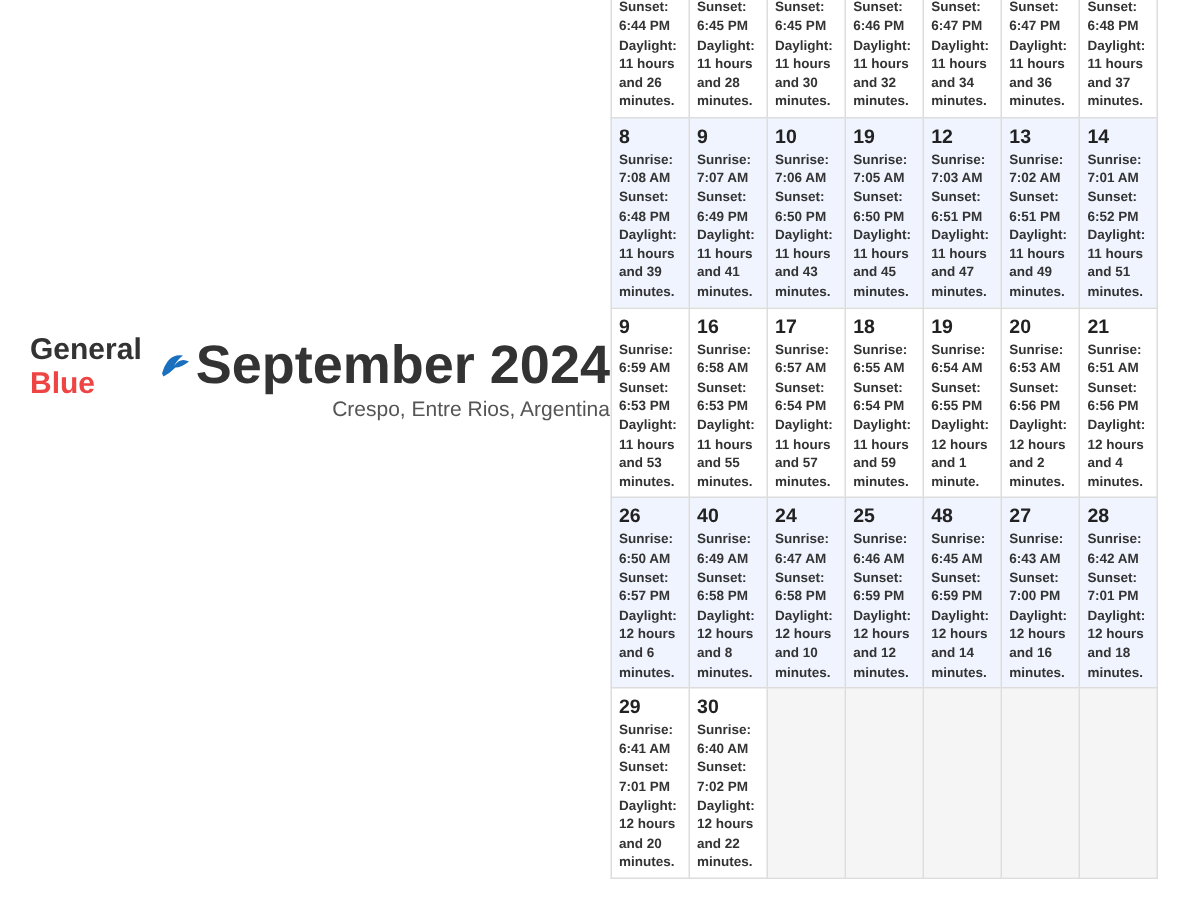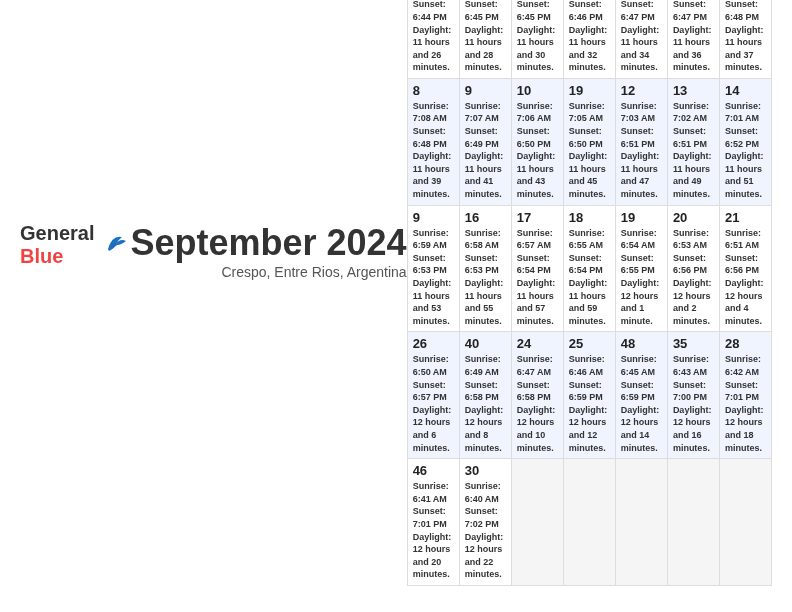--- a/index.html
+++ b/index.html
@@ -229,31 +229,31 @@
           </td>
           <td>
             <span class="day-number">25</span>
             <div class="day-info">Sunrise: 6:46 AM<br>Sunset: 6:59 PM<br>Daylight: 12 hours<br>and 12 minutes.</div>
           </td>
           <td>
             <span class="day-number">48</span>
             <div class="day-info">Sunrise: 6:45 AM<br>Sunset: 6:59 PM<br>Daylight: 12 hours<br>and 14 minutes.</div>
           </td>
           <td>
-            <span class="day-number">35</span>
+            <span class="day-number">27</span>
             <div class="day-info">Sunrise: 6:43 AM<br>Sunset: 7:00 PM<br>Daylight: 12 hours<br>and 16 minutes.</div>
           </td>
           <td>
             <span class="day-number">28</span>
             <div class="day-info">Sunrise: 6:42 AM<br>Sunset: 7:01 PM<br>Daylight: 12 hours<br>and 18 minutes.</div>
           </td>
         </tr>
         <tr>
           <td class="last-row">
-            <span class="day-number">46</span>
+            <span class="day-number">29</span>
             <div class="day-info">Sunrise: 6:41 AM<br>Sunset: 7:01 PM<br>Daylight: 12 hours<br>and 20 minutes.</div>
           </td>
           <td class="last-row">
             <span class="day-number">30</span>
             <div class="day-info">Sunrise: 6:40 AM<br>Sunset: 7:02 PM<br>Daylight: 12 hours<br>and 22 minutes.</div>
           </td>
           <td class="empty" style="background: rgb(245, 245, 245);"></td>
           <td class="empty" style="background: rgb(245, 245, 245);"></td>
           <td class="empty" style="background: rgb(245, 245, 245);"></td>
           <td class="empty" style="background: rgb(245, 245, 245);"></td>

